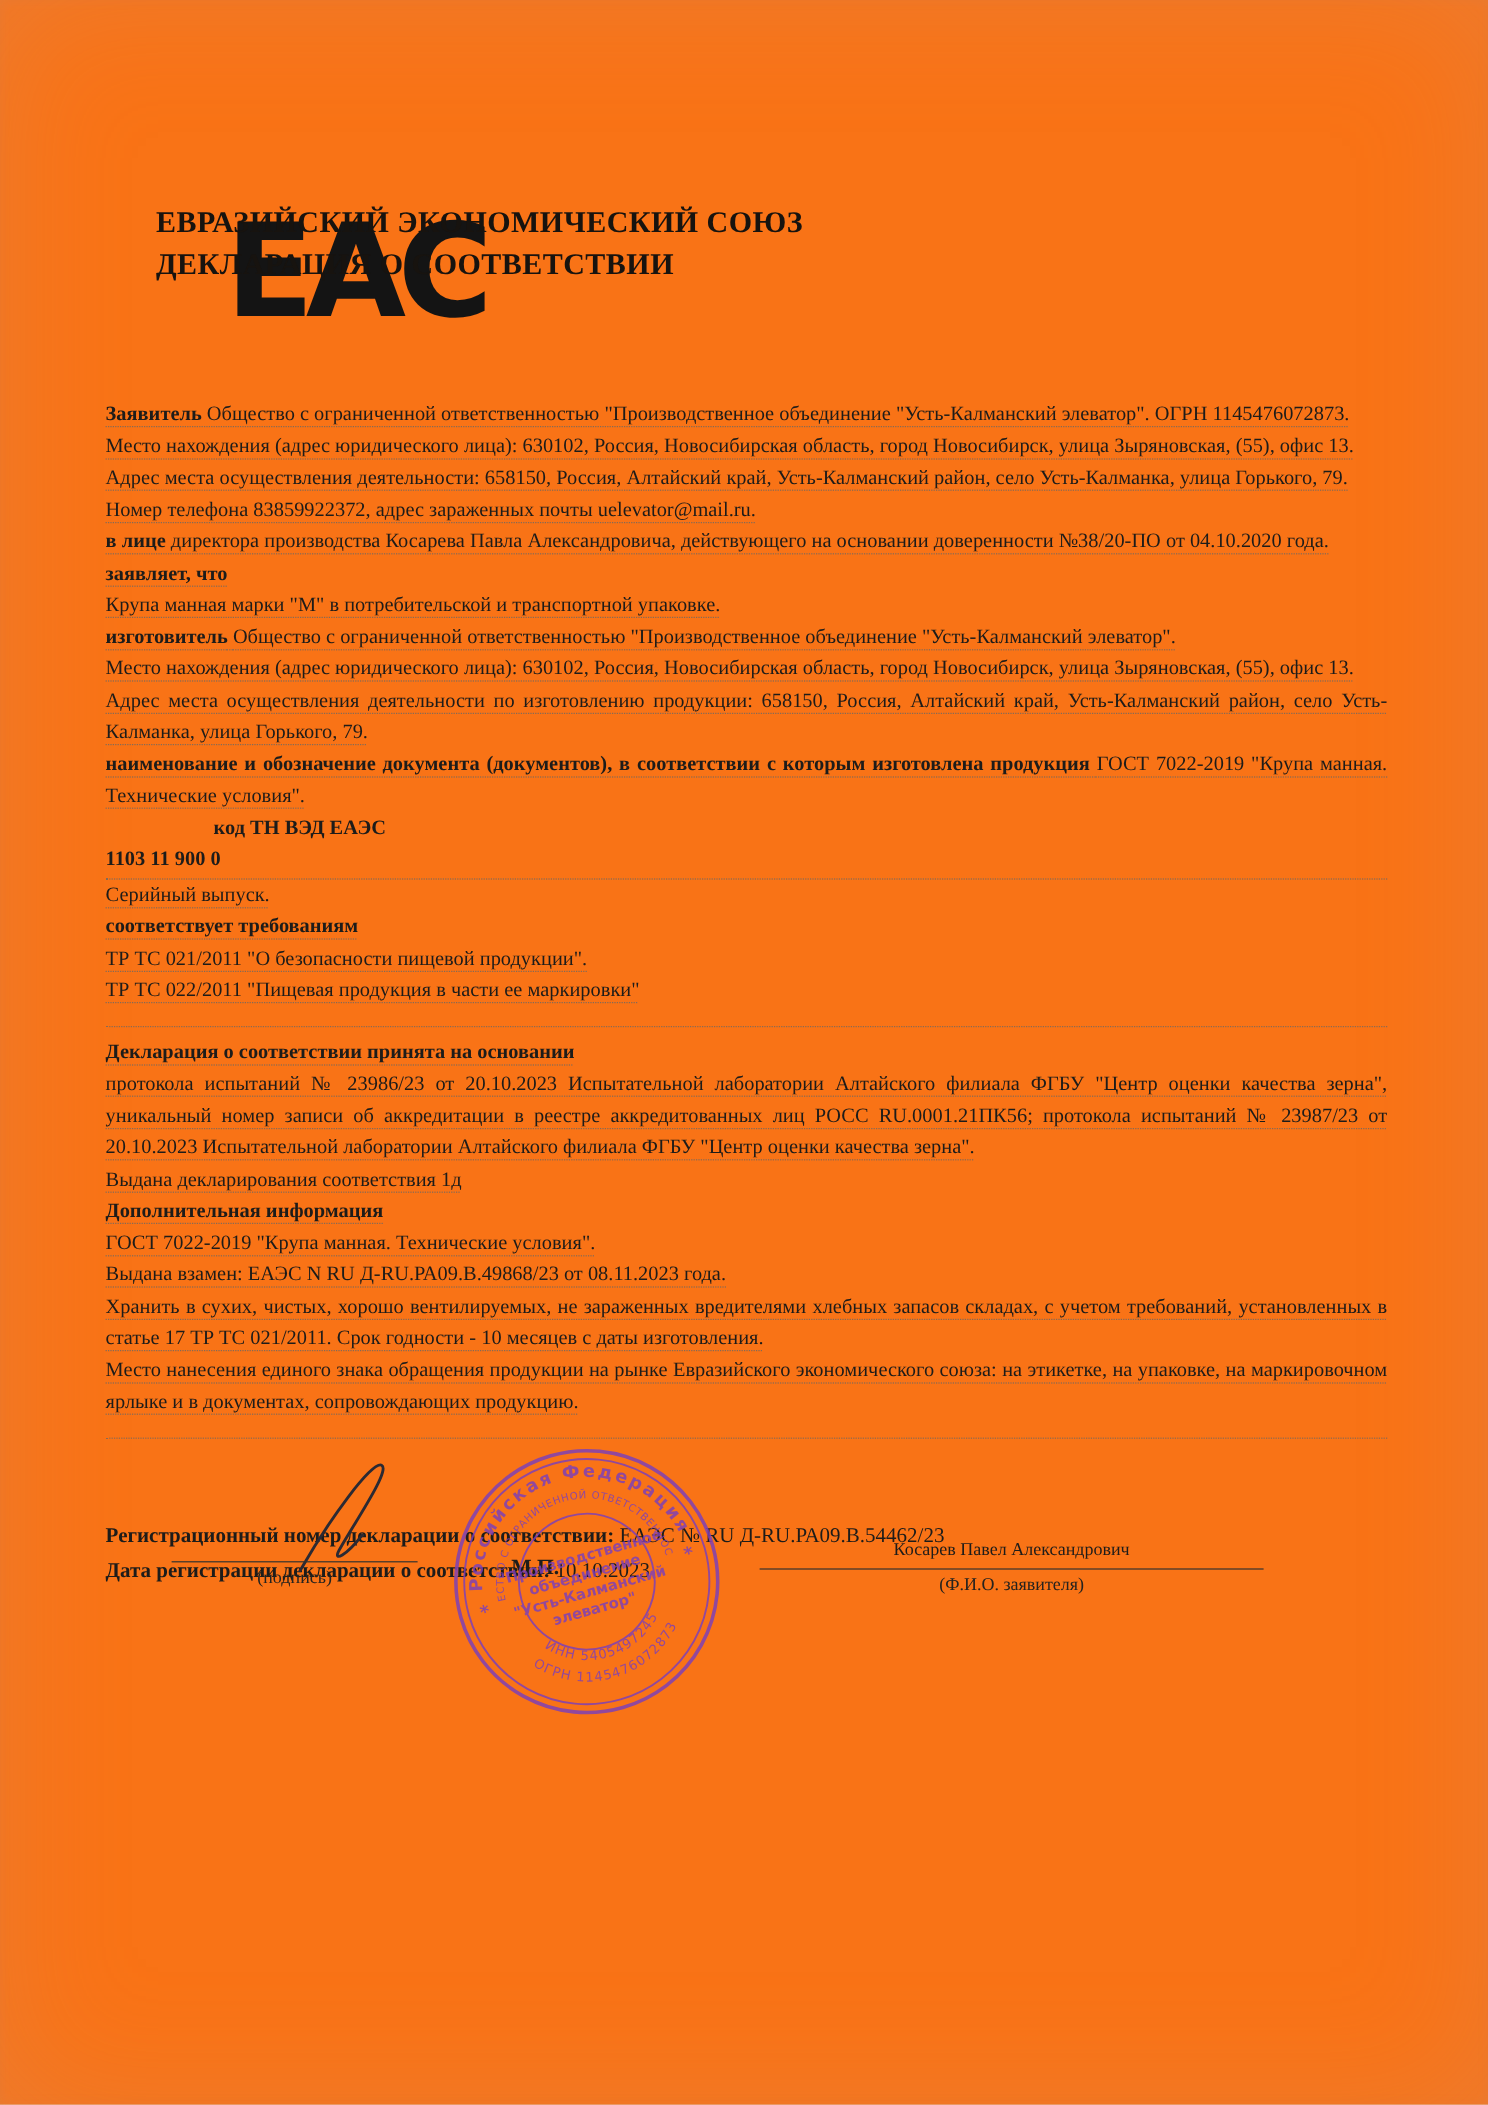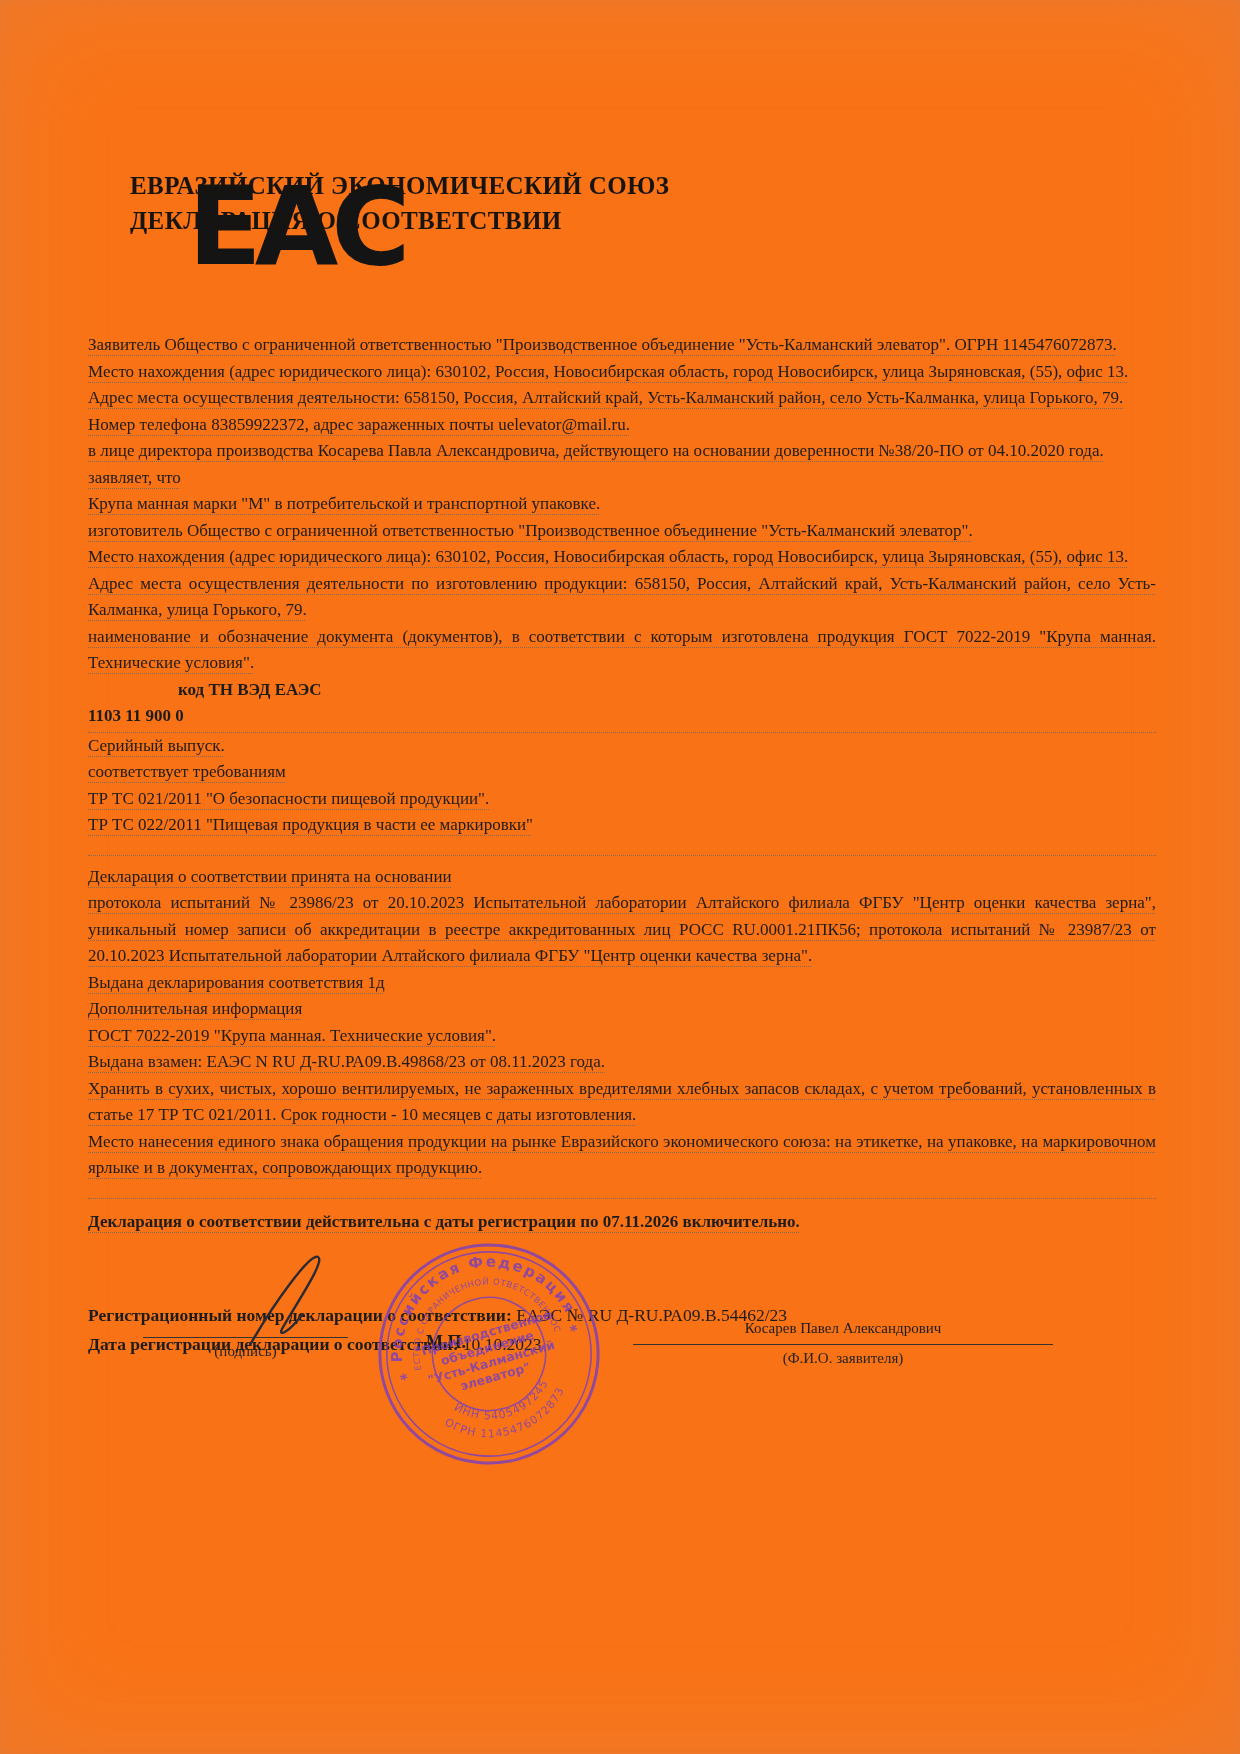--- a/index.html
+++ b/index.html
@@ -27,21 +27,21 @@
     position:absolute;top:332px;left:88px;width:1068px;
     font-size:17px;line-height:26.5px;
   }
   .doc p{
     margin:0;text-align:justify;
     text-decoration:underline dotted rgba(108,104,100,.85);
     text-decoration-thickness:1px;
     text-underline-offset:5px;
   }
   .doc p.nb{text-decoration:none;}
-  b{font-weight:normal;}
+  b{font-weight:bold;}
   .tnved{
     display:flex;text-decoration:none !important;
     border-bottom:1.5px dotted rgba(108,104,100,.85);
     padding-bottom:2px;font-weight:bold;flex-direction:column;
   }
   .tn-label{margin-left:90px;min-width:195px;}
   .tn-value{font-weight:bold;}
   .rule{
     border-bottom:1.5px dotted rgba(108,104,100,.8);
     height:16px;margin-bottom:8px;
@@ -130,21 +130,20 @@
     <p>ГОСТ 7022-2019 "Крупа манная. Технические условия".</p>
 
     <p>Выдана взамен: ЕАЭС N RU Д-RU.РА09.В.49868/23 от 08.11.2023 года.</p>
 
     <p>Хранить в сухих, чистых, хорошо вентилируемых, не зараженных вредителями хлебных запасов складах, с учетом требований, установленных в статье 17 ТР ТС 021/2011. Срок годности - 10 месяцев с даты изготовления.</p>
 
     <p>Место нанесения единого знака обращения продукции на рынке Евразийского экономического союза: на этикетке, на упаковке, на маркировочном ярлыке и в документах, сопровождающих продукцию.</p>
 
     <div class="rule"></div>
 
-    <p class="validity">Декларация о соответствии действительна с даты регистрации по 07.11.2026 включительно.</p>
 
     <div class="foot">
 
       <svg class="squiggle" viewBox="0 0 120 112">
         <path d="M14 100 C 38 58, 74 8, 82 12 C 90 16, 58 62, 46 84 C 42 92, 52 88, 66 70" fill="none" stroke="#2c2a33" stroke-width="2.4" stroke-linecap="round"></path>
       </svg>
 
       <div class="sig-left">
         <div class="sig-line"></div>
         <div class="sig-cap">(подпись)</div>

